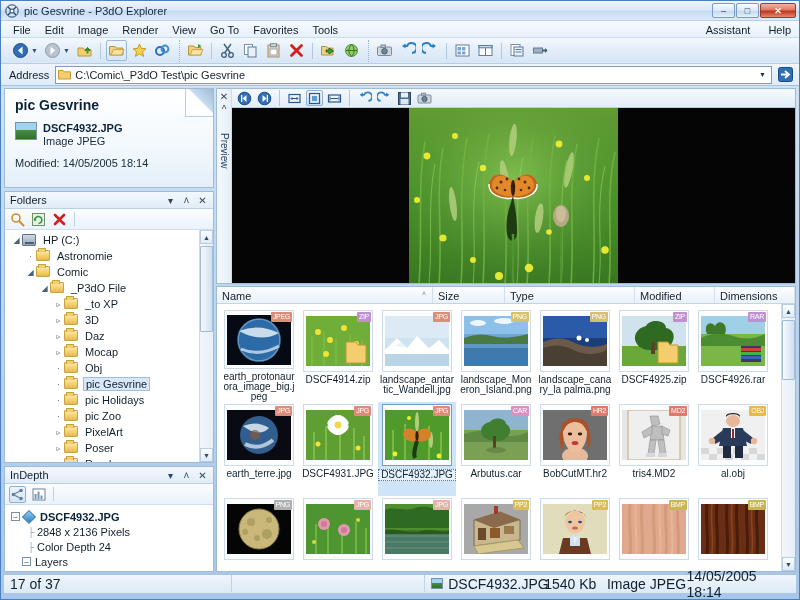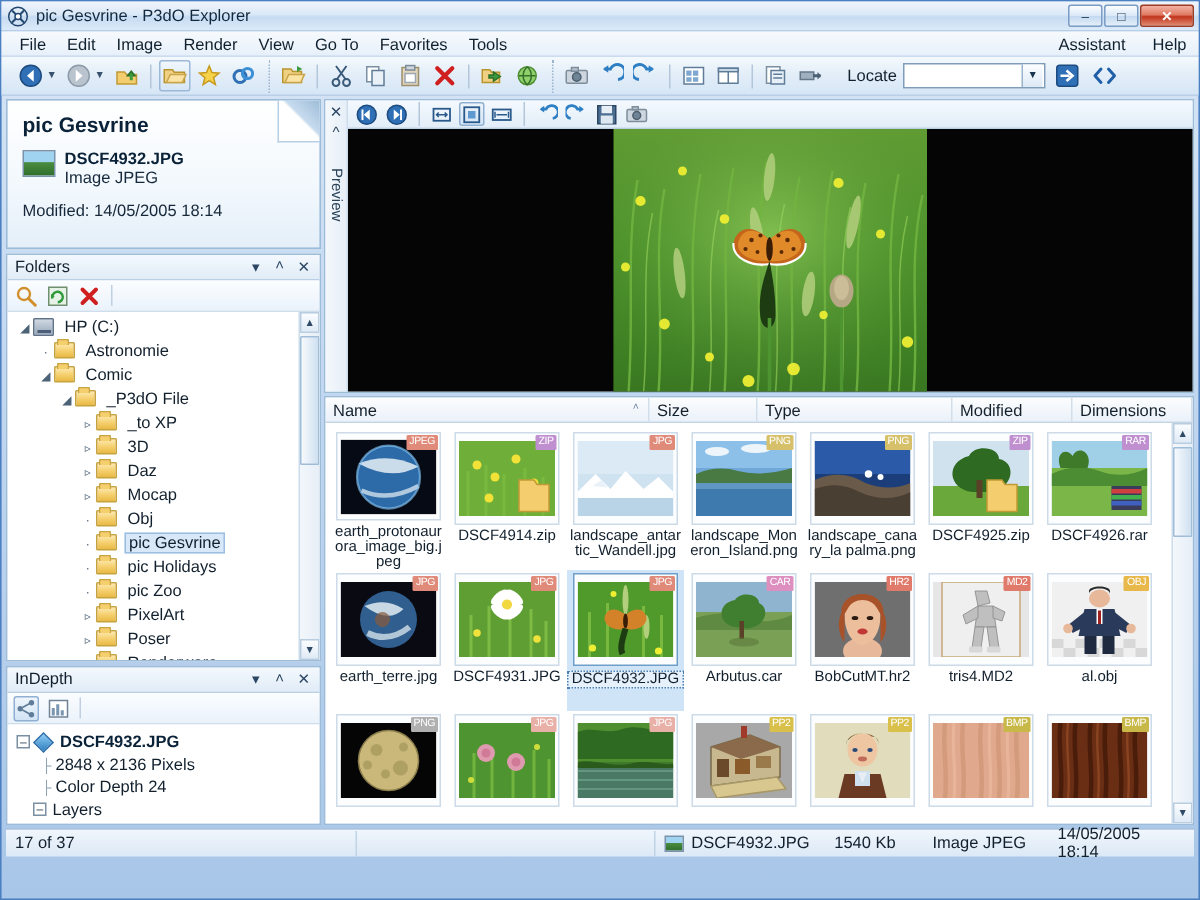--- a/index.html
+++ b/index.html
@@ -256,24 +256,24 @@
     position:relative;display:flex;align-items:center;justify-content:center;overflow:hidden;}
   .thumbcell.sel .thumbbox{border-color:#6f9ec9;}
   .thumbimg{width:64px;height:50px;position:relative;overflow:hidden;}
   .badge{position:absolute;top:1px;right:1px;font-size:7px;line-height:8px;padding:1px 2px;
     color:#fff;font-family:"Liberation Sans",sans-serif;letter-spacing:-0.3px;border-radius:1px;}
   .tname{font-size:10px;color:#12202d;text-align:center;line-height:10px;margin-top:3px;
     width:78px;word-wrap:break-word;padding:0 1px;}
   .thumbcell.sel .tname{border:1px dotted #4a7fb5;background:#e6f1fb;}
   
   #statusbar{
-    height:19px;display:flex;align-items:center;
+    height:19px;display:flex;align-items:flex-start;
     background:linear-gradient(180deg,#f0f6fc,#dce9f6);
     border-top:1px solid #a9c3de; margin:2px 3px 0 3px;
-    font-size:11px;color:#12202d;
+    font-size:14px;color:#12202d;
   }
   .sb-cell{height:17px;display:flex;align-items:center;padding:0 6px;border-right:1px solid #c0d4e6;}
   .sb-icon{width:13px;height:11px;border:1px solid #7a93ab;margin-right:5px;
     background:linear-gradient(180deg,#9fd3f0 0%,#9fd3f0 45%,#4a8c3f 46%,#2f6f2c 100%);}
   svg{display:block;}
 </style>
 </head>
 <body>
 
 <div id="window">
@@ -450,39 +450,40 @@
       </div>
       <div class="tbtn">
         <svg width="17" height="17" viewBox="0 0 17 17">
           <rect x="1.5" y="6" width="9" height="5" fill="#9fb0c0" stroke="#64788a"></rect>
           <path d="M10 8.5 h5" stroke="#4a6073" stroke-width="2"></path>
           <path d="M13 6 l2.5 2.5 l-2.5 2.5 z" fill="#4a6073"></path>
         </svg>
       </div>
     </div>
 
-    <div class="locate-wrap">
-      <span class="locate-lbl">Locate</span>
-      <div class="locate-input">
-        <div class="cbarrow">▼</div>
-      </div>
-      <div class="tbtn">
-        <svg width="17" height="17" viewBox="0 0 17 17">
-          <rect x="1.5" y="1.5" width="14" height="14" rx="2" fill="#2f6fb5" stroke="#1d4b80"></rect>
-          <path d="M4 8.5 h6 M8 5 l4 3.5 l-4 3.5" fill="none" stroke="#fff" stroke-width="1.8"></path>
-        </svg>
-      </div>
-      <div class="tbtn">
-        <svg width="17" height="17" viewBox="0 0 17 17">
-          <path d="M6 4 L2 8.5 L6 13 M11 4 L15 8.5 L11 13" fill="none" stroke="#1f5fa8" stroke-width="2" stroke-linecap="round" stroke-linejoin="round"></path>
-        </svg>
-      </div>
+  </div>
+
+  <div id="addressbar">
+    <span class="addr-label">Address</span>
+    <div class="addr-field">
+      <span>
+        <svg width="13" height="11" viewBox="0 0 13 11">
+          <path d="M0.5 1.5 h4.5 l1 1.3 H12.5 V10 H0.5 Z" fill="#f3cd6e" stroke="#c09a35"></path>
+        </svg>
+      </span>
+      <span class="addr-text">C:\Comic\_P3dO Test\pic Gesvrine</span>
+      <span class="addr-arrow">▼</span>
+    </div>
+    <div class="go-btn">
+      <svg width="17" height="17" viewBox="0 0 17 17">
+        <rect x="1.5" y="1.5" width="14" height="14" rx="2" fill="#2f6fb5" stroke="#1d4b80"></rect>
+        <path d="M4 8.5 h6 M8 5 l4 3.5 l-4 3.5" fill="none" stroke="#fff" stroke-width="1.8"></path>
+      </svg>
     </div>
   </div>
-
 
   <div id="body">
 
     <div id="leftcol">
 
       <div class="infocard">
         <div class="fold"></div>
         <div class="ic-title">pic Gesvrine</div>
         <div class="ic-row">
           <div class="ic-thumb"></div>

